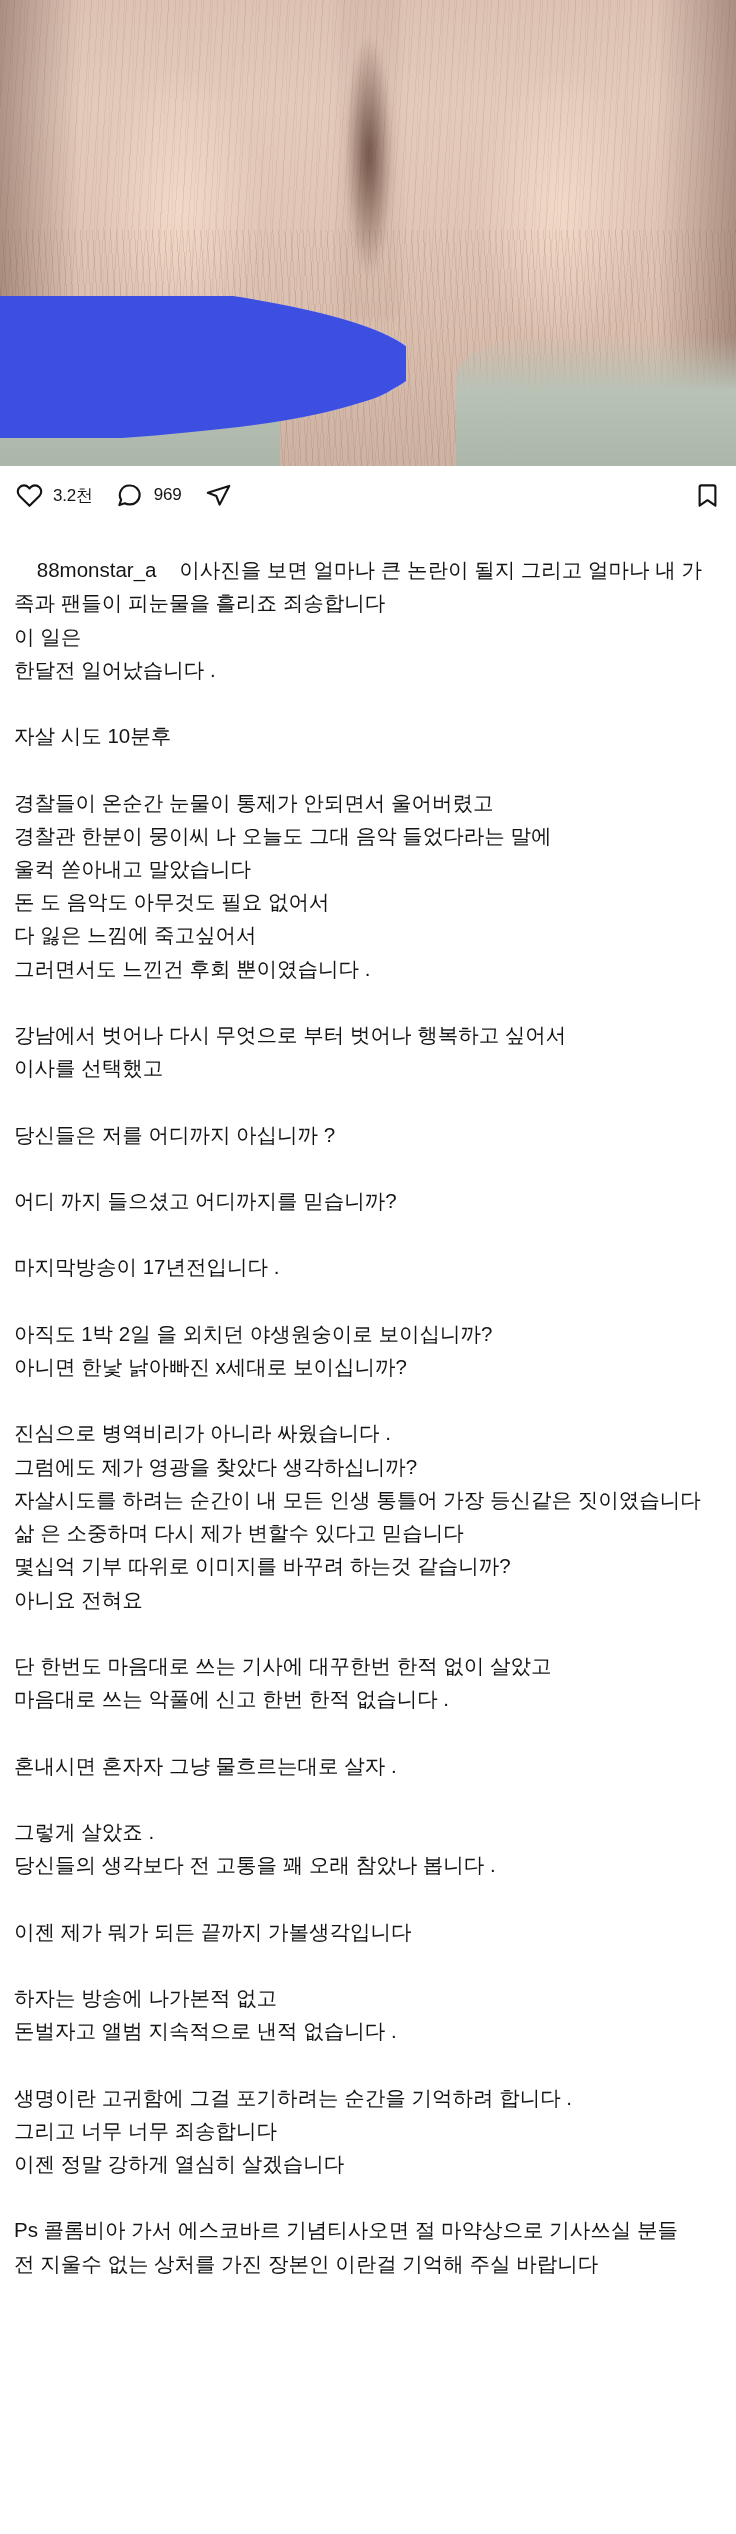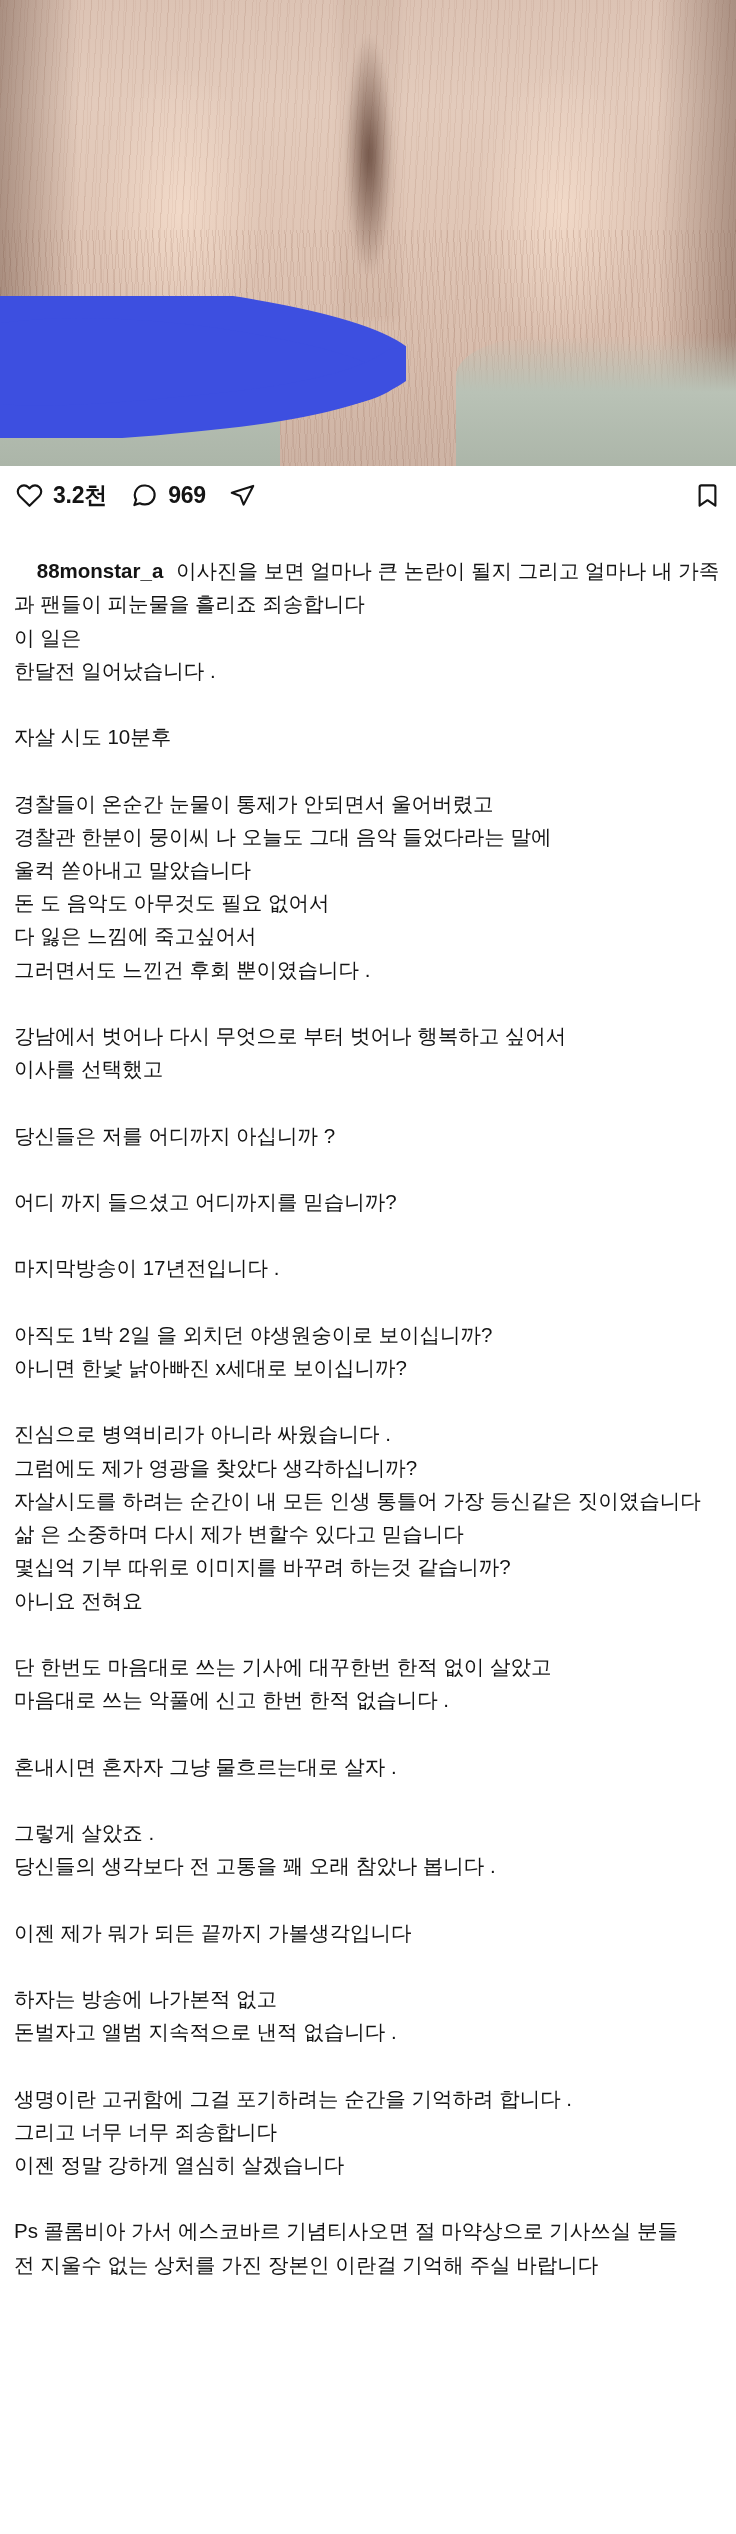--- a/index.html
+++ b/index.html
@@ -97,22 +97,22 @@
     align-items: center;
     padding: 14px 14px 6px 14px;
     gap: 22px;
   }
   .action {
     display: flex;
     align-items: center;
     gap: 9px;
   }
   .action-count {
-    font-size: 23px;
-    font-weight: 700;
+    font-size: 17px;
+    font-weight: 400;
     color: #141414;
     letter-spacing: -0.2px;
   }
   .spacer { flex: 1 1 auto; }
   .icon-btn {
     display: inline-flex;
     align-items: center;
     justify-content: center;
     width: 30px;
     height: 30px;
@@ -122,23 +122,23 @@
   
   .caption {
     padding: 4px 14px 26px 14px;
     font-size: 20.5px;
     line-height: 1.62;
     color: #141414;
     white-space: pre-wrap;
     word-break: break-word;
   }
   .username {
-    font-weight: 700;
-    color: #141414;
-    margin-right: 7px;
+    font-weight: 400;
+    color: #141414;
+    margin-right: 17px;
   }
   .caption-body {
     white-space: pre-wrap;
   }
 </style>
 </head>
 <body>
 
 <div class="app">
 

